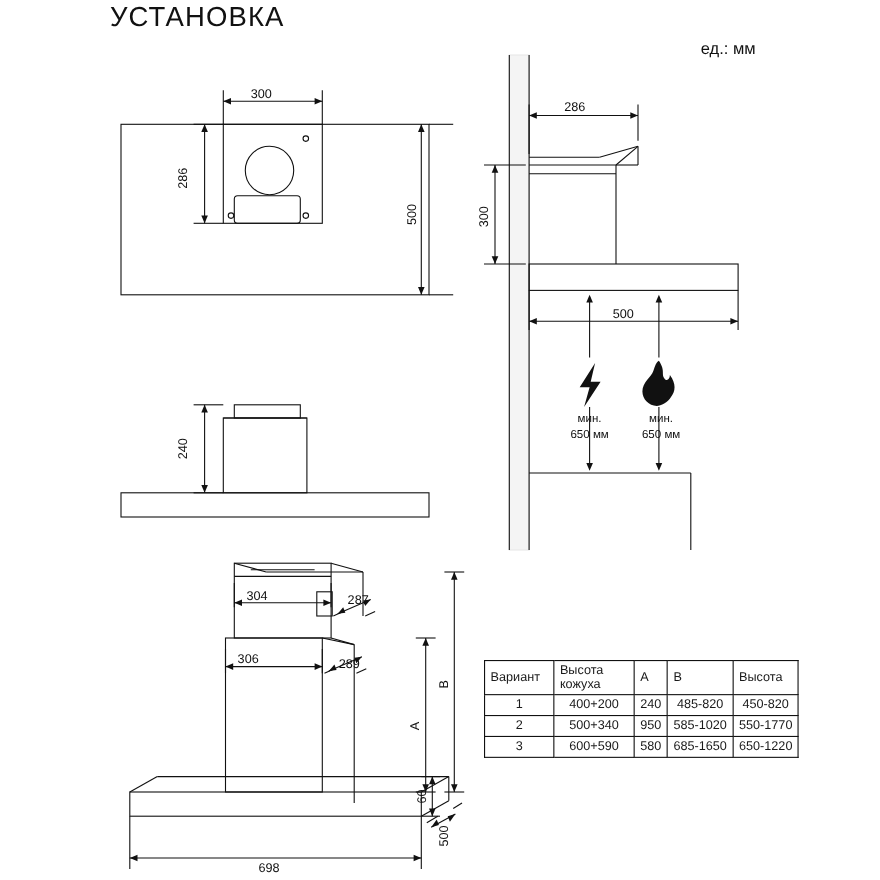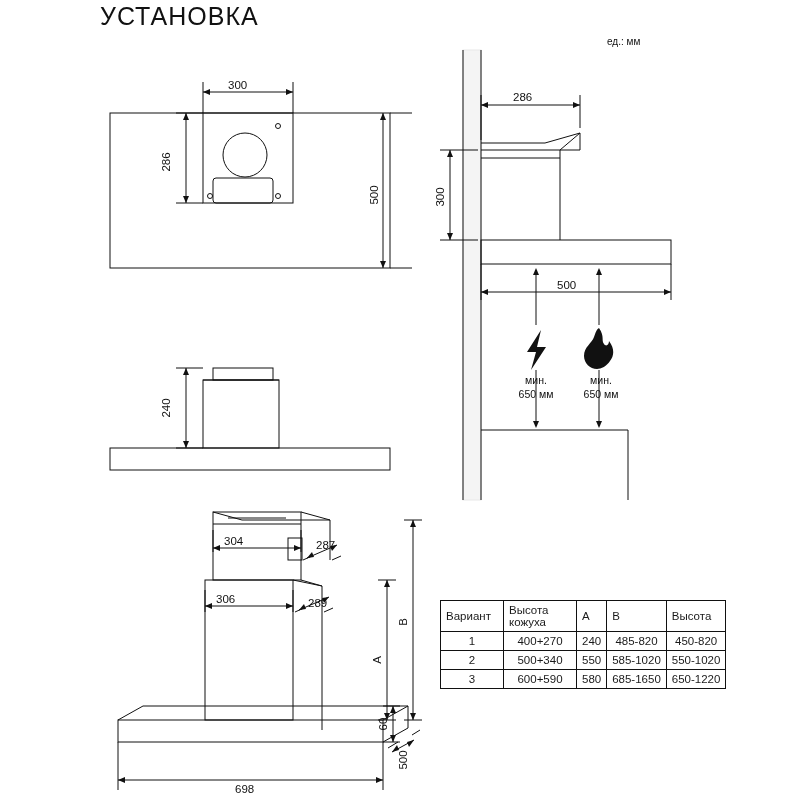--- a/index.html
+++ b/index.html
@@ -23,23 +23,23 @@
   #title {
     position: absolute;
     left: 100px;
     top: 2px;
     font-size: 25px;
     letter-spacing: 1px;
     color: #111;
   }
   #units {
     position: absolute;
-    left: 607px;
+    left: 637px;
     top: 36px;
-    font-size: 10px;
+    font-size: 15px;
     color: #111;
   }
   svg.diagram {
     position: absolute;
     left: 0; top: 0;
     width: 800px; height: 800px;
   }
   svg text {
     font-family: "Liberation Sans", sans-serif;
     fill: #111;
@@ -289,31 +289,31 @@
           <span>кожуха</span>
         </th>
         <th>A</th>
         <th>B</th>
         <th>Высота</th>
       </tr>
     </thead>
     <tbody>
       <tr>
         <td class="first">1</td>
-        <td>400+270</td>
+        <td>400+200</td>
         <td>240</td>
         <td>485-820</td>
         <td>450-820</td>
       </tr>
       <tr>
         <td class="first">2</td>
         <td>500+340</td>
-        <td>550</td>
+        <td>950</td>
         <td>585-1020</td>
-        <td>550-1020</td>
+        <td>550-1770</td>
       </tr>
       <tr>
         <td class="first">3</td>
         <td>600+590</td>
         <td>580</td>
         <td>685-1650</td>
         <td>650-1220</td>
       </tr>
     </tbody>
   </table>

